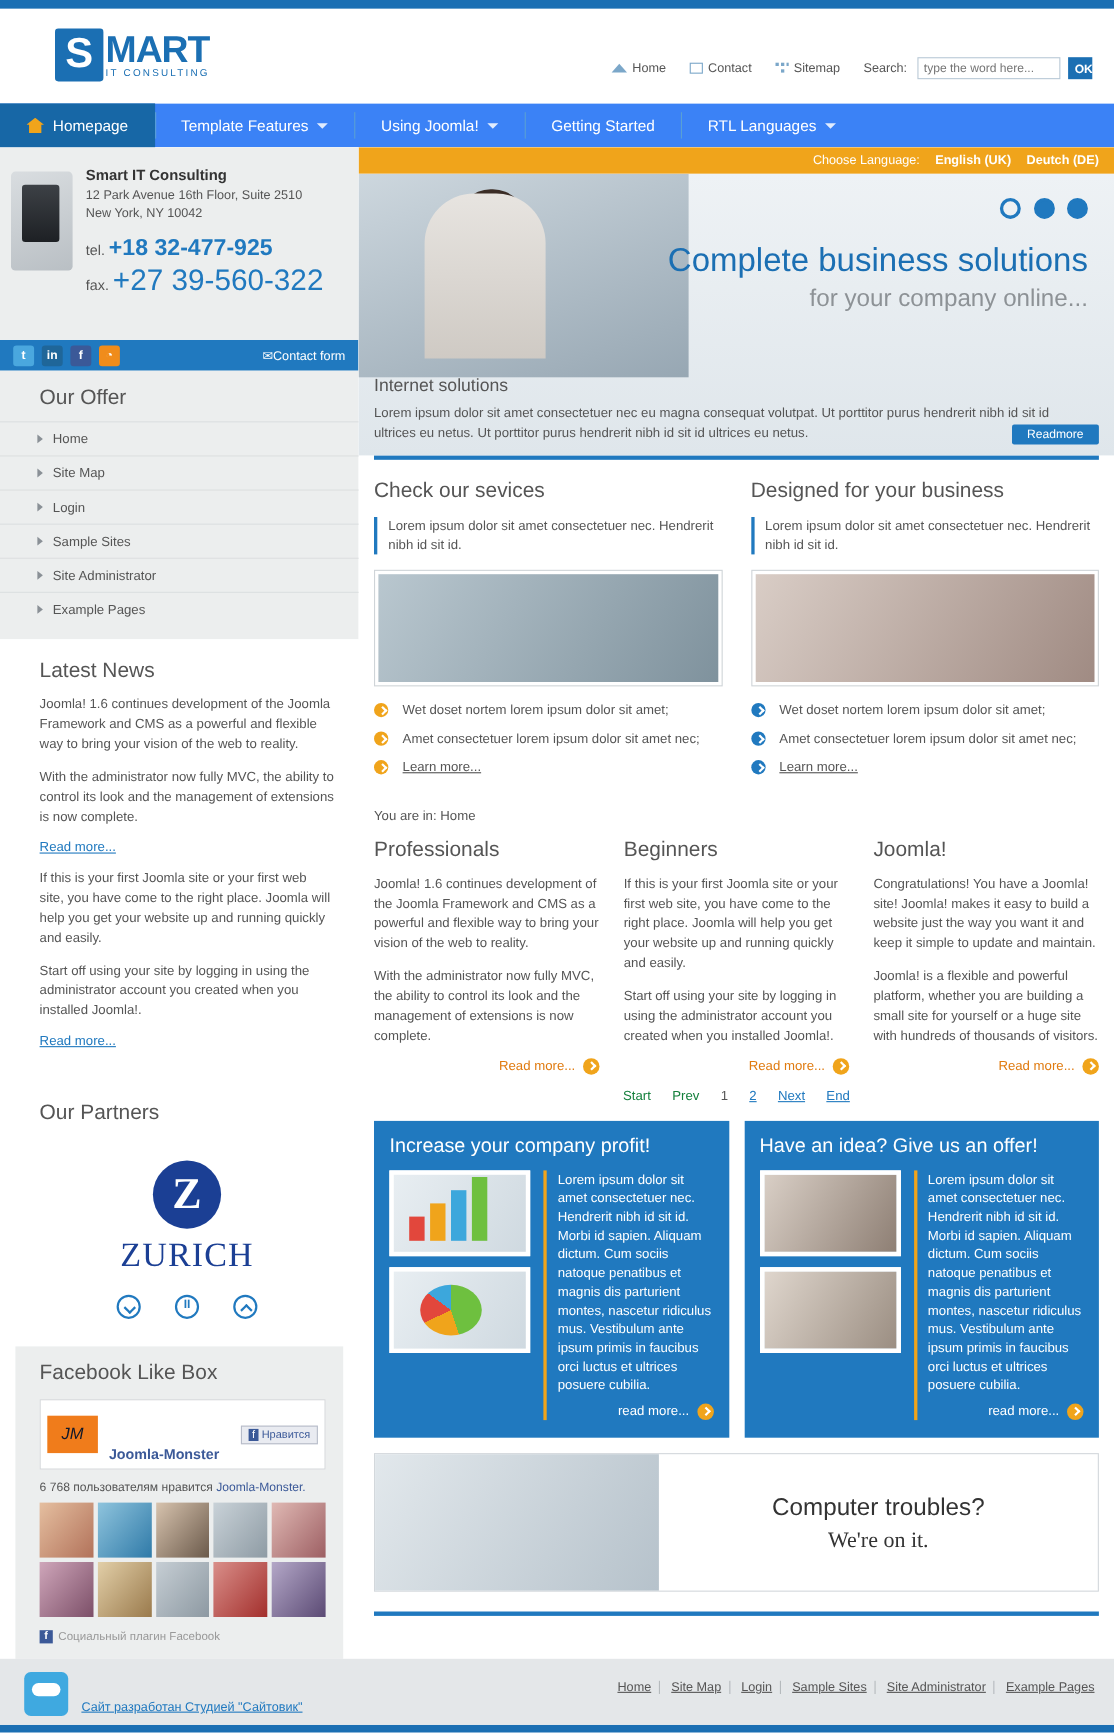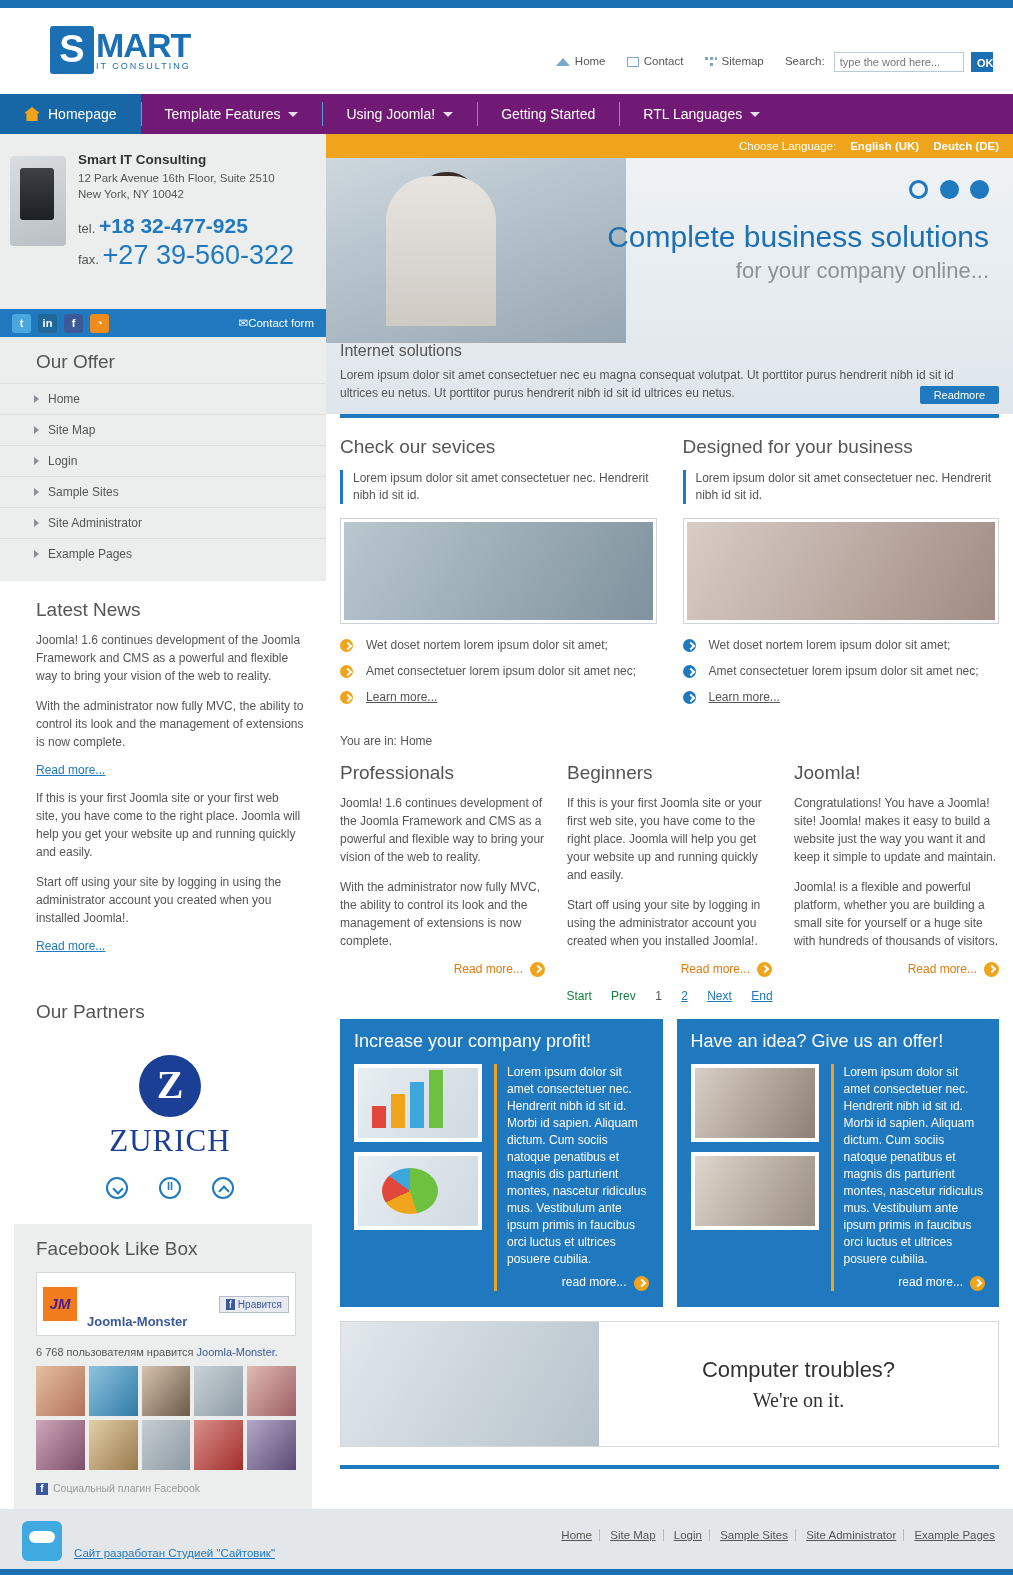--- a/index.html
+++ b/index.html
@@ -46,21 +46,21 @@
     font-family:"Liberation Sans", sans-serif;
   }
   .ok-btn {
     display:inline-block; width:22px; height:20px; background:#1b6fb3; color:#fff;
     font-size:11px; text-align:center; line-height:20px; vertical-align:middle;
     margin-left:4px; border:none; font-weight:bold; cursor:pointer;
     font-family:"Liberation Sans", sans-serif;
   }
 
   
-  .nav { height:40px; background:#701a75; display:flex; align-items:stretch; }
+  .nav { height:40px; background:#3b82f6; display:flex; align-items:stretch; }
   .nav-item {
     color:#fff; font-size:14px; display:flex; align-items:center; justify-content:center;
     padding:0 24px; position:relative; cursor:pointer; white-space:nowrap;
   }
   .nav-item + .nav-item::before {
     content:""; position:absolute; left:0; top:8px; bottom:8px; width:1px; background:#59a0d4;
   }
   .nav-item.active { background:#1767a6; }
   .home-ico {
     width:16px; height:14px; margin-right:8px; background:#f0a41b;
@@ -120,21 +120,21 @@
   .zurich-word { font-size:31px; color:#1b3f94; font-family:"Liberation Serif", serif; letter-spacing:1px; }
   .part-ctrls { margin-top:18px; }
   .pc { width:22px;height:22px;border-radius:50%;border:2px solid #2079bf; display:inline-block; margin:0 14px; position:relative; cursor:pointer;}
   .pc::after{ content:""; position:absolute; left:6px; top:6px; width:6px;height:6px; border-left:2px solid #2079bf; border-bottom:2px solid #2079bf; transform:rotate(-45deg); }
   .pc.pause::after{ content:"II"; border:none; left:0; right:0; top:1px; color:#2079bf; font-size:11px; text-align:center; font-weight:bold; width:auto; height:auto; transform:none;}
   .pc.up::after{ transform:rotate(135deg); top:8px; }
 
   .fb-box { background:#eceeee; margin:4px 14px 0 14px; padding:14px 16px 14px 22px; }
   .fb-title { font-size:19px; color:#555; margin-bottom:12px; }
   .fb-row { display:flex; align-items:center; background:#fff; border:1px solid #d5d8da; padding:6px; }
-  .jm-logo { width:34px;height:34px; background:#f07c1b; color:#4c1d95; font-weight:bold; font-size:15px; text-align:center; line-height:34px; font-style:italic; }
+  .jm-logo { width:46px;height:34px; background:#f07c1b; color:#0f172a; font-weight:normal; font-size:15px; text-align:center; line-height:34px; font-style:italic; }
   .fb-name { margin-left:10px; font-size:13px; color:#3b5998; font-weight:bold;margin-top:35px; }
   .fb-like { margin-left:auto; background:#e9ebf1; border:1px solid #b7bcc9; font-size:10px; padding:2px 6px; color:#3b5998; cursor:pointer; }
   .fb-like .f { background:#3b5998; color:#fff; padding:0 3px; margin-right:3px; }
   .fb-count { font-size:11px; color:#555; margin:10px 0 8px 0; }
   .fb-count a { color:#3b5998; text-decoration:none; }
   .fb-grid { display:grid; grid-template-columns:repeat(5,1fr); gap:4px; }
   .fb-av { width:100%; height:50px; background:#cfd3d6; }
   .fb-foot { margin-top:12px; font-size:10.5px; color:#999; }
   .fb-foot .fi { display:inline-block; width:12px;height:12px;background:#3b5998; color:#fff; font-weight:bold; font-size:10px; text-align:center; line-height:12px; margin-right:5px; vertical-align:middle;}
 

